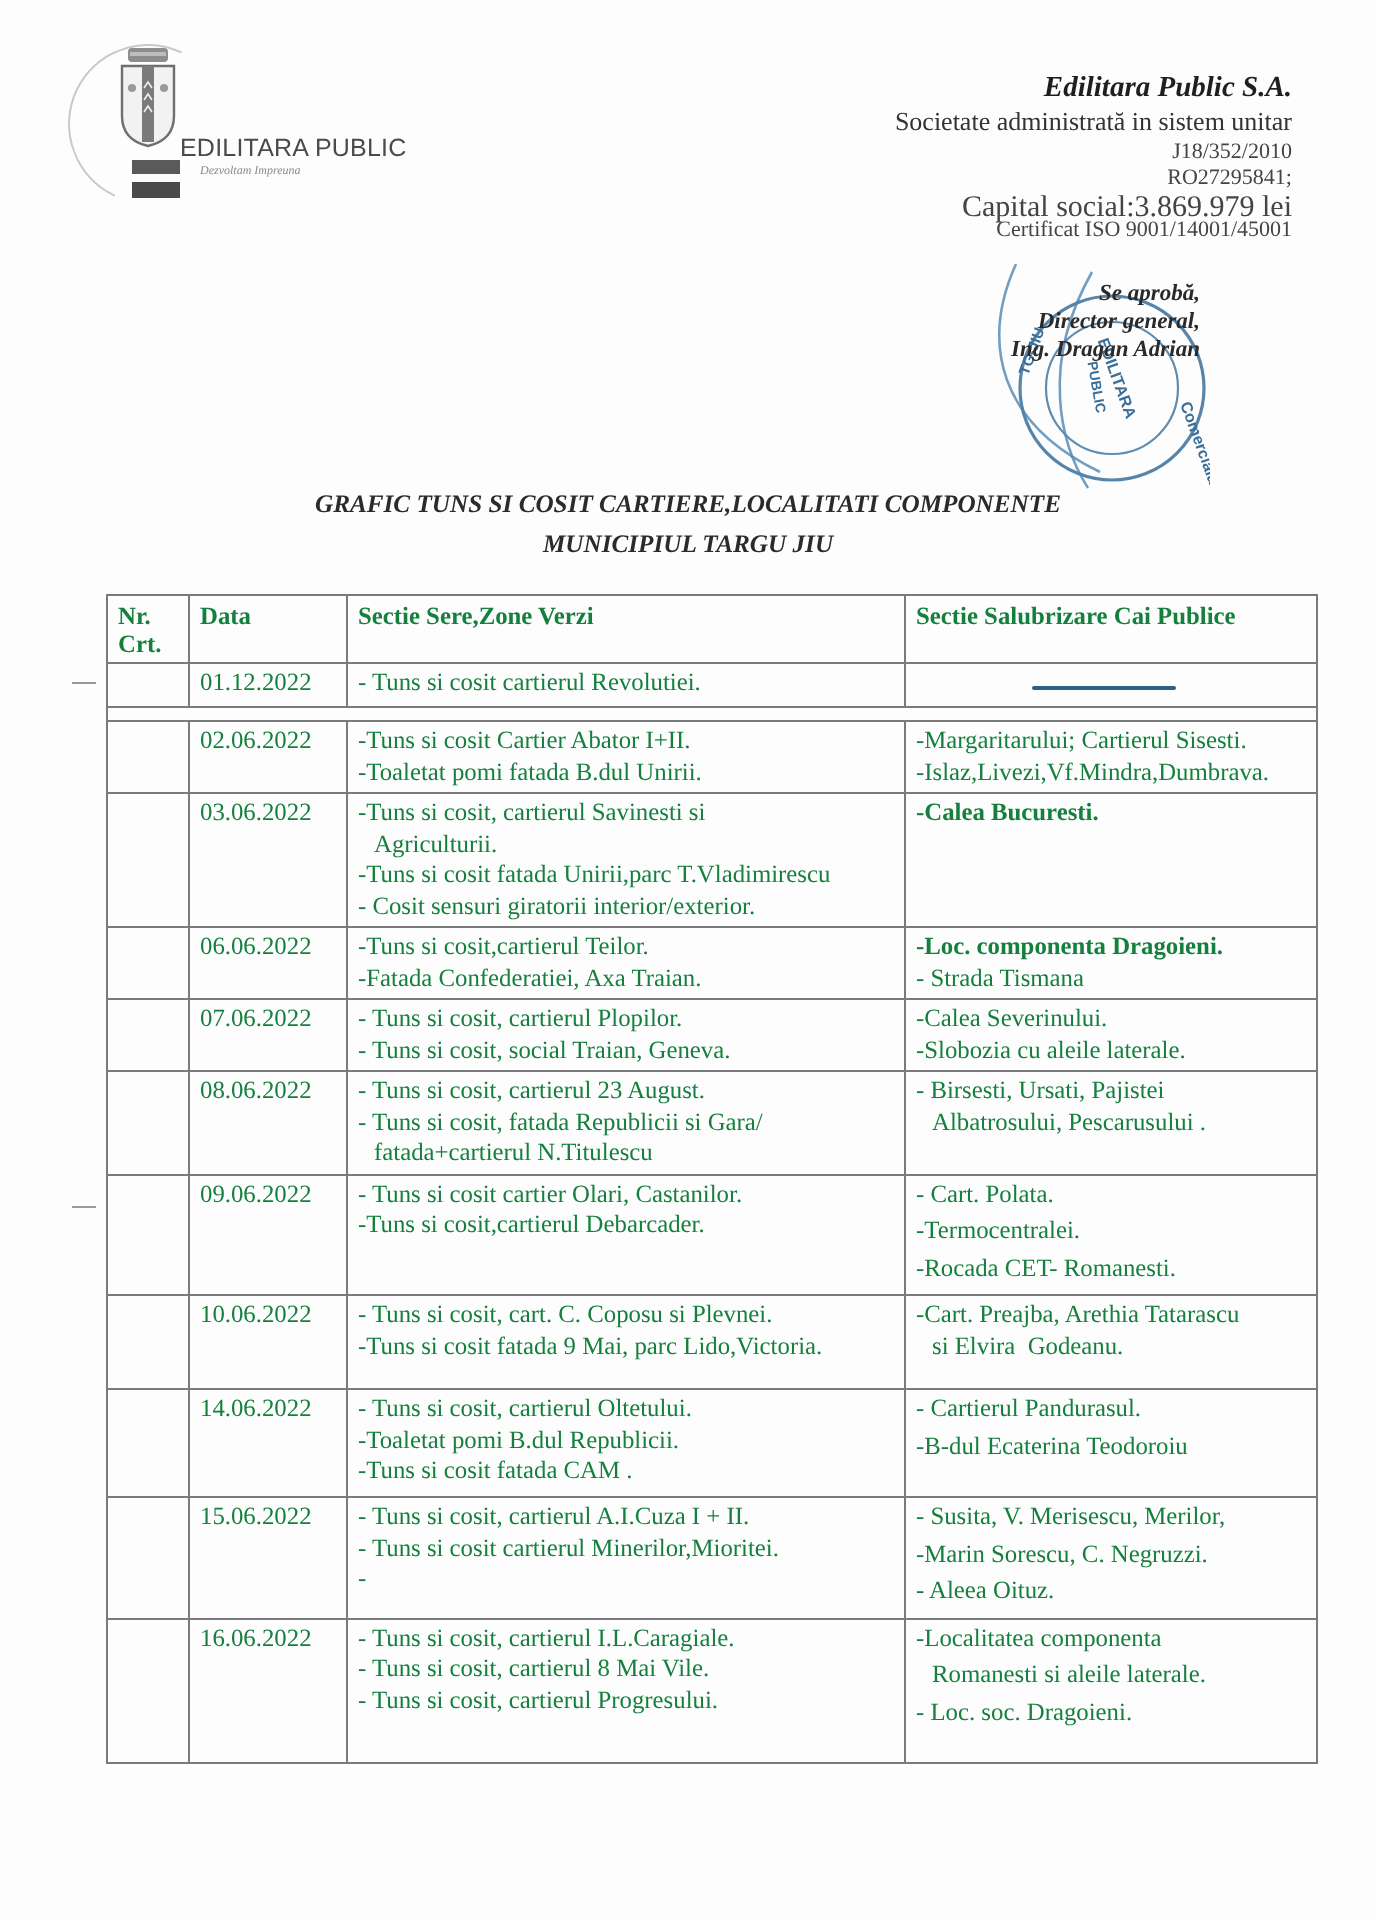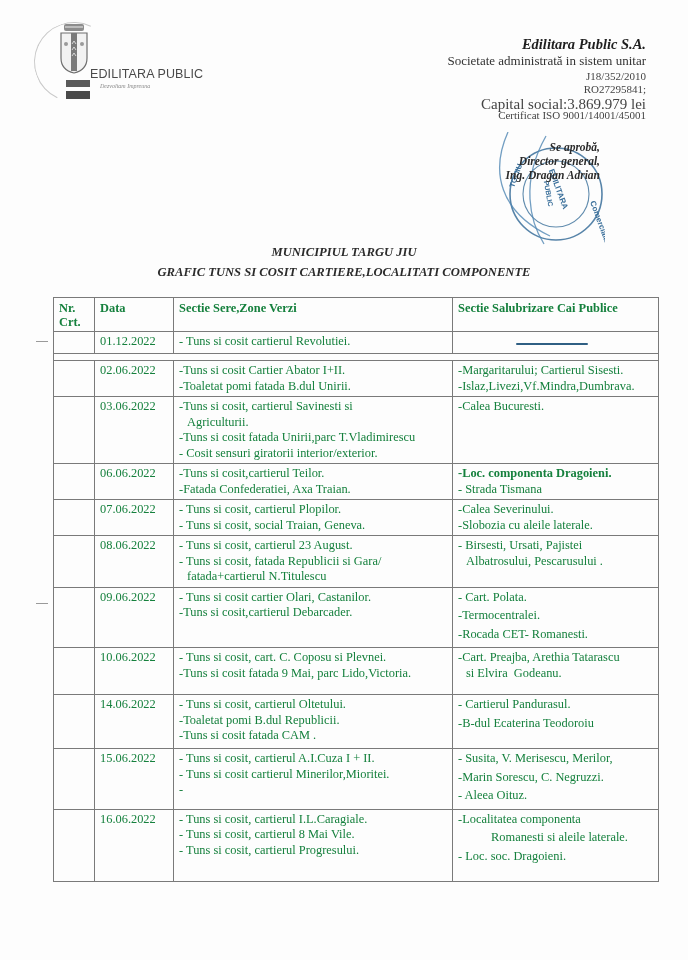--- a/index.html
+++ b/index.html
@@ -87,22 +87,22 @@
   <path d="M18 0 C 0 40, 10 80, 60 104" stroke="#4f86b3" stroke-width="1.3" fill="none" opacity="0.8"></path>
   <path d="M56 4 C 30 50, 40 90, 54 112" stroke="#4f86b3" stroke-width="1.3" fill="none" opacity="0.8"></path>
 </svg>
 <div class="abs" id="approval">
   <div>Se aprobă,</div>
   <div>Director general,</div>
   <div>Ing. Dragan Adrian</div>
 </div>
 
 <div class="abs" id="title">
+  <div>GRAFIC TUNS SI COSIT CARTIERE,LOCALITATI COMPONENTE</div>
   <div>MUNICIPIUL TARGU JIU</div>
-  <div>GRAFIC TUNS SI COSIT CARTIERE,LOCALITATI COMPONENTE</div>
 </div>
 
 <table class="abs" id="schedule-table">
   <thead>
     <tr>
       <th class="c-nr" style="white-space:normal;line-height:14px;">Nr. Crt.</th>
       <th class="c-date">Data</th>
       <th class="c-green">Sectie Sere,Zone Verzi</th>
       <th class="c-clean">Sectie Salubrizare Cai Publice</th>
     </tr>
@@ -134,21 +134,21 @@
       <tr style="height: 64px;">
         <td class="c-nr"></td>
         <td class="c-date">03.06.2022</td>
         <td class="c-green">
           <span class="line">-Tuns si cosit, cartierul Savinesti si</span>
           <span class="line indent">Agriculturii.</span>
           <span class="line">-Tuns si cosit fatada Unirii,parc T.Vladimirescu</span>
           <span class="line">- Cosit sensuri giratorii interior/exterior.</span>
         </td>
         <td class="c-clean">
-          <span class="line" style="white-space: pre;">-Calea Bucuresti.</span>
+          <span class="line" style="white-space: pre; font-weight: bold;">-Calea Bucuresti.</span>
         </td>
       </tr>
       <tr style="height: 34px;">
         <td class="c-nr"></td>
         <td class="c-date">06.06.2022</td>
         <td class="c-green">
           <span class="line">-Tuns si cosit,cartierul Teilor.</span>
           <span class="line">-Fatada Confederatiei, Axa Traian.</span>
         </td>
         <td class="c-clean">
@@ -236,21 +236,21 @@
       <tr style="height: 72px;">
         <td class="c-nr"></td>
         <td class="c-date">16.06.2022</td>
         <td class="c-green">
           <span class="line">- Tuns si cosit, cartierul I.L.Caragiale.</span>
           <span class="line">- Tuns si cosit, cartierul 8 Mai Vile.</span>
           <span class="line">- Tuns si cosit, cartierul Progresului.</span>
         </td>
         <td class="c-clean">
           <span class="line" style="white-space: pre; margin-bottom: 3px;">-Localitatea componenta</span>
-          <span class="line indent" style="white-space: pre; margin-bottom: 3px; text-align: center;">Romanesti si aleile laterale.</span>
+          <span class="line indent" style="white-space: pre; margin-bottom: 3px;">Romanesti si aleile laterale.</span>
           <span class="line" style="white-space: pre; margin-bottom: 3px;">- Loc. soc. Dragoieni.</span>
         </td>
       </tr>
     </tbody>
 </table>
 
 <div class="abs margin-tick" style="left:36px;top:341px;"></div>
 <div class="abs margin-tick" style="left:36px;top:603px;"></div>
 
 </body></html>

